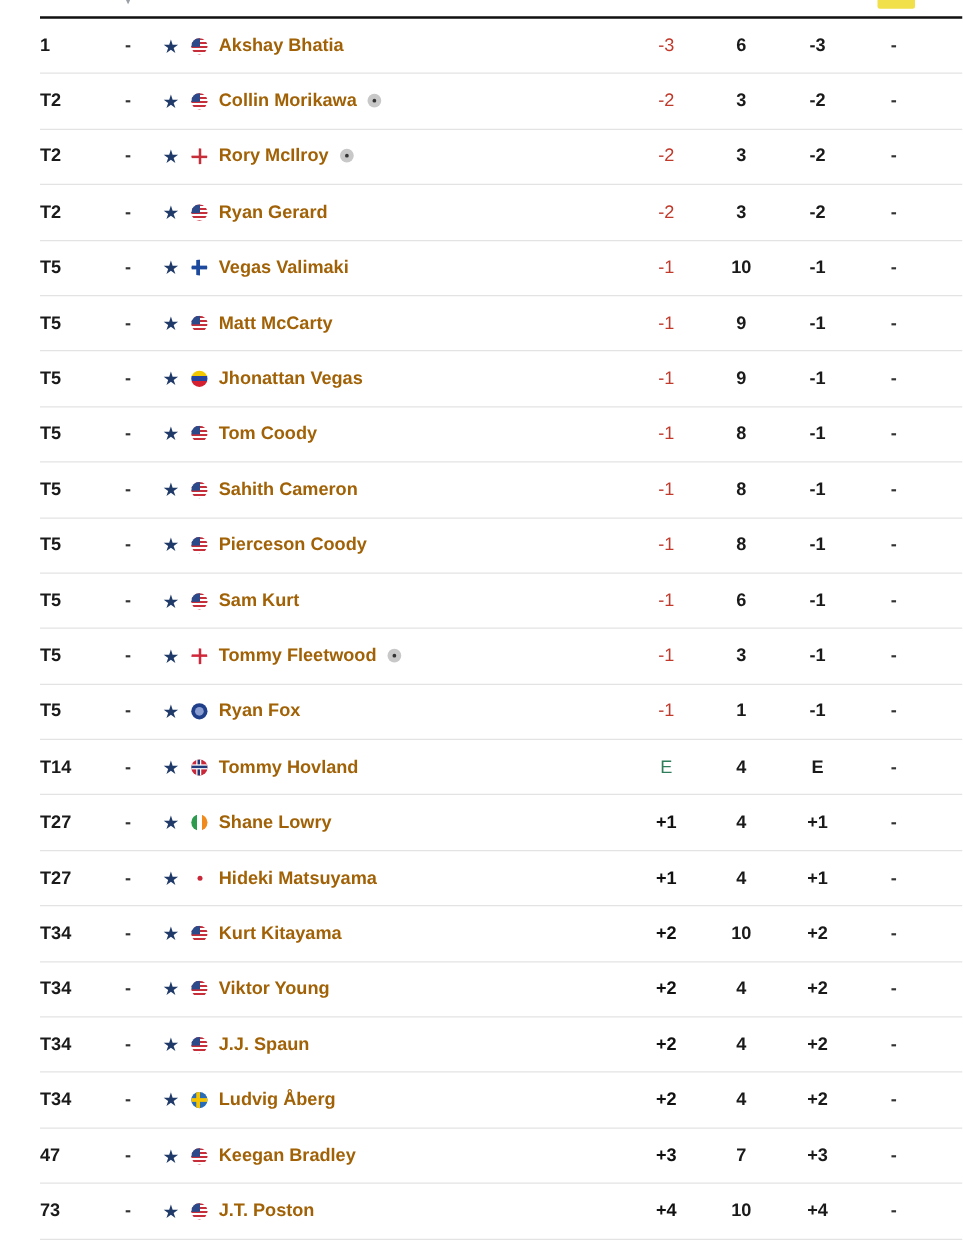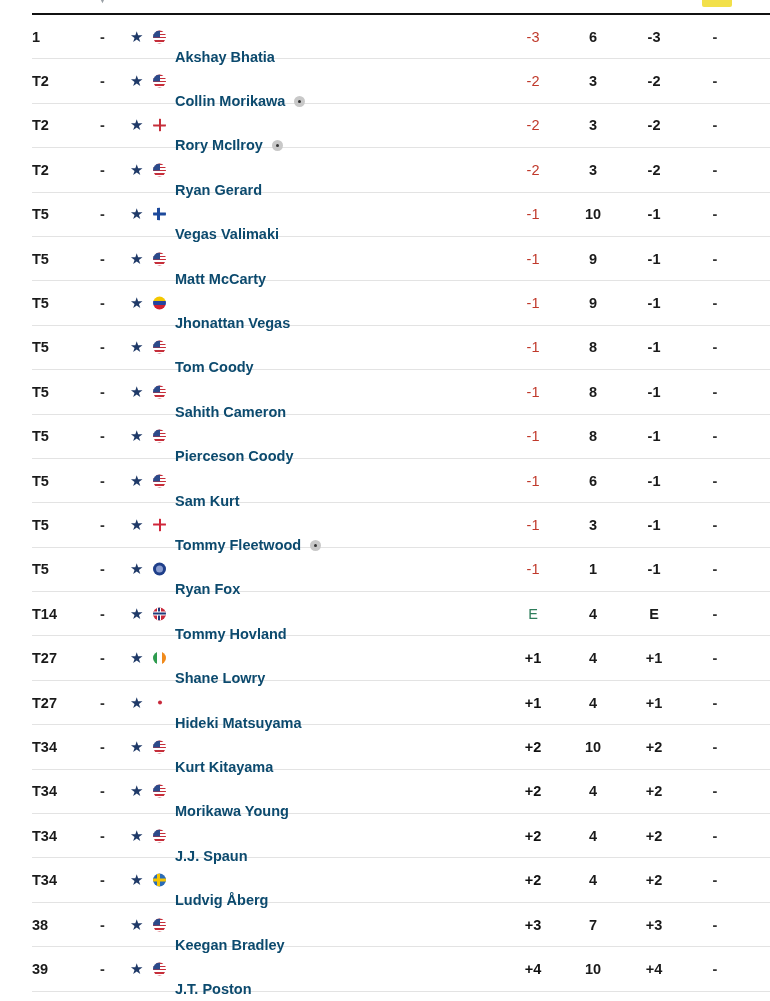--- a/index.html
+++ b/index.html
@@ -12,21 +12,21 @@
   .header-rule { position: absolute; left: 32px; top: 13px; width: 738px; height: 2px; background: #111; }
 
   .table { position: absolute; left: 32px; top: 15px; width: 738px; }
   .row { position: relative; height: 44.4px; border-bottom: 1px solid #e3e3e3; font-size: 14.5px; font-weight: 700; }
   .row:last-child { border-bottom: 1px solid #e3e3e3; }
   .cell { position: absolute; top: 50%; transform: translateY(-50%); white-space: nowrap; }
   .pos { left: 0; }
   .move { left: 68px; color: #333; }
   .fav { left: 98px; color: #1f3a68; font-size: 15px; }
   .flag { left: 121px; width: 13px; height: 13px; border-radius: 50%; overflow: hidden; }
-  .name { left: 143px; color: #0c4a6e; margin-top: 20px; }
+  .name { left: 143px; color: #a16207; }
   .play { display: inline-block; width: 11px; height: 11px; border-radius: 50%; background: #c8c8c8; margin-left: 9px; vertical-align: -1px; position: relative; }
   .play::after { content: ""; position: absolute; left: 4px; top: 4px; width: 3px; height: 3px; background: #333; border-radius: 50%; }
   .today { left: 480px; width: 42px; text-align: center; }
   .thru { left: 541px; width: 40px; text-align: center; }
   .total { left: 602px; width: 40px; text-align: center; }
   .r1 { left: 663px; width: 40px; text-align: center; color: #333; }
   .under { color: #c0392b; font-weight: 400; }
   .even { color: #2e7d5b; font-weight: 400; }
   .over { color: #111; }
 
@@ -256,21 +256,21 @@
     <span class="cell today over">+2</span>
     <span class="cell thru">10</span>
     <span class="cell total">+2</span>
     <span class="cell r1">-</span>
   </div>
     <div class="row">
     <span class="cell pos">T34</span>
     <span class="cell move">-</span>
     <span class="cell fav">★</span>
     <span class="cell flag flag-usa"></span>
-    <span class="cell name"><span class="nm">Morikawa Young</span></span>
+    <span class="cell name"><span class="nm">Viktor Young</span></span>
     <span class="cell today over">+2</span>
     <span class="cell thru">4</span>
     <span class="cell total">+2</span>
     <span class="cell r1">-</span>
   </div>
     <div class="row">
     <span class="cell pos">T34</span>
     <span class="cell move">-</span>
     <span class="cell fav">★</span>
     <span class="cell flag flag-usa"></span>
@@ -285,32 +285,32 @@
     <span class="cell move">-</span>
     <span class="cell fav">★</span>
     <span class="cell flag flag-swe"></span>
     <span class="cell name"><span class="nm">Ludvig Åberg</span></span>
     <span class="cell today over">+2</span>
     <span class="cell thru">4</span>
     <span class="cell total">+2</span>
     <span class="cell r1">-</span>
   </div>
     <div class="row">
-    <span class="cell pos">38</span>
+    <span class="cell pos">47</span>
     <span class="cell move">-</span>
     <span class="cell fav">★</span>
     <span class="cell flag flag-usa"></span>
     <span class="cell name"><span class="nm">Keegan Bradley</span></span>
     <span class="cell today over">+3</span>
     <span class="cell thru">7</span>
     <span class="cell total">+3</span>
     <span class="cell r1">-</span>
   </div>
     <div class="row">
-    <span class="cell pos">39</span>
+    <span class="cell pos">73</span>
     <span class="cell move">-</span>
     <span class="cell fav">★</span>
     <span class="cell flag flag-usa"></span>
     <span class="cell name"><span class="nm">J.T. Poston</span></span>
     <span class="cell today over">+4</span>
     <span class="cell thru">10</span>
     <span class="cell total">+4</span>
     <span class="cell r1">-</span>
   </div>
   </div>

